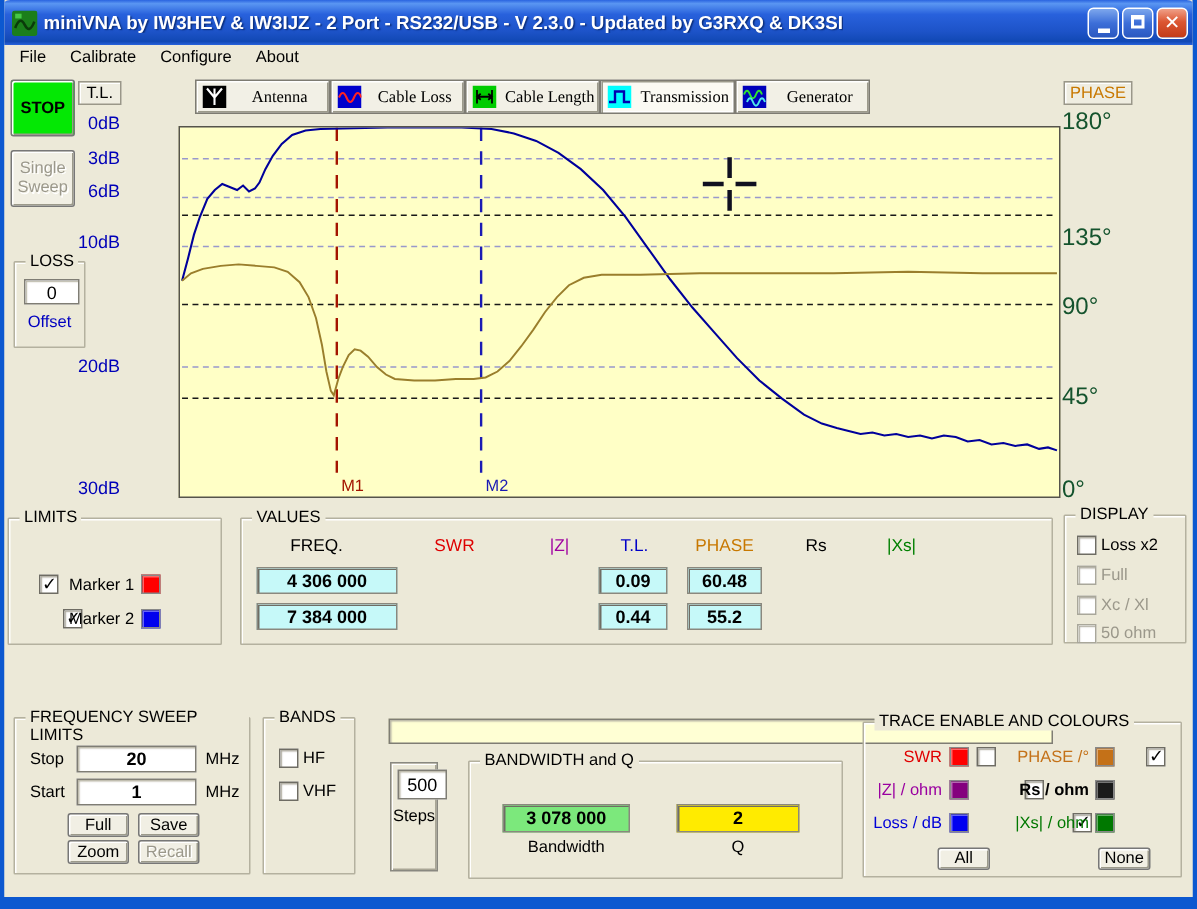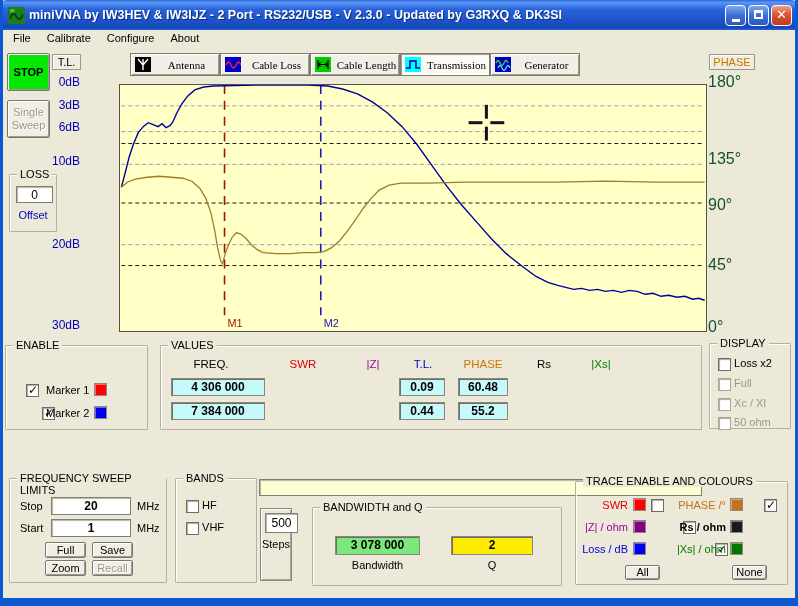--- a/index.html
+++ b/index.html
@@ -204,21 +204,21 @@
 
       <g stroke="#101020" stroke-width="3">
         <line x1="368" y1="20" x2="368" y2="34"></line>
         <line x1="368" y1="42" x2="368" y2="56"></line>
         <line x1="350" y1="38" x2="364" y2="38"></line>
         <line x1="372" y1="38" x2="386" y2="38"></line>
       </g>
     </svg>
 
     <div class="group" style="left:5px; top:299px; width:143px; height:85px;">
-      <span class="legend">ENABLE</span>
+      <span class="legend">LIMITS</span>
       <span class="abs cb checked" style="left:20px; top:37px;"></span>
       <span class="abs" style="left:40px; top:38px;">Marker 1</span>
       <span class="abs swatch" style="left: 88px; top: 37px; background-color: rgb(255, 0, 0);"></span>
       <span class="abs cb checked" style="left:20px; top:60px;"></span>
       <span class="abs" style="left:40px; top:61px;">Marker 2</span>
       <span class="abs swatch" style="left: 88px; top: 60px; background-color: rgb(0, 0, 238);"></span>
     </div>
 
     <div class="group" style="left:160px; top:299px; width:542px; height:85px;">
       <span class="legend">VALUES</span>
@@ -266,21 +266,21 @@
       <span class="abs" style="left:127px; top:21px;">MHz</span>
       <span class="abs" style="left:10px; top:43px;">Start</span>
       <input class="abs sunken bold" style="left: 41px; top: 40px; width: 80px; height: 18px; text-align: center; font-size: 12px; font-family: inherit;" value="1">
       <span class="abs" style="left:127px; top:43px;">MHz</span>
       <div class="abs btn" style="left:35px; top:63px; width:41px; height:16px; line-height:14px;">Full</div>
       <div class="abs btn" style="left:82px; top:63px; width:41px; height:16px; line-height:14px;">Save</div>
       <div class="abs btn" style="left:35px; top:81px; width:41px; height:16px; line-height:14px;">Zoom</div>
       <div class="abs btn disabled" style="left:82px; top:81px; width:41px; height:16px; line-height:14px;">Recall</div>
     </div>
 
-    <div class="group" style="left:175px; top:432px; width:82px; height:105px;">
+    <div class="group" style="left:175px; top:432px; width:62px; height:105px;">
       <span class="legend">BANDS</span>
       <div class="abs" style="left:10px; top:20px;">
         <span class="cb"></span>
         <span>HF</span>
       </div>
       <div class="abs" style="left:10px; top:42px;">
         <span class="cb"></span>
         <span>VHF</span>
       </div>
     </div>

